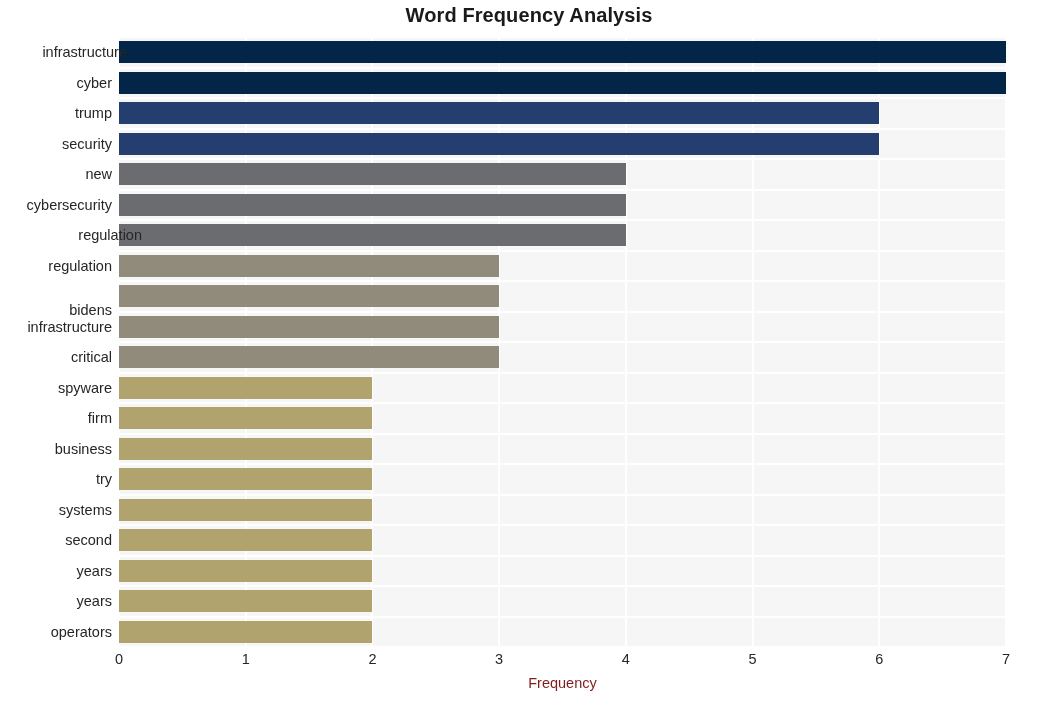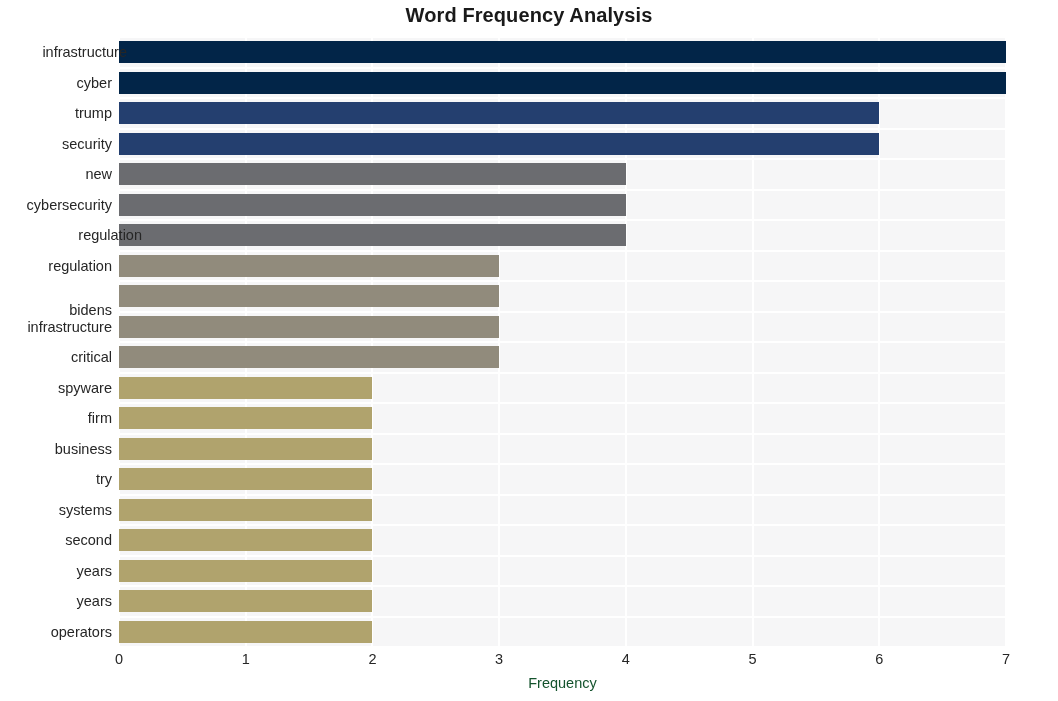--- a/index.html
+++ b/index.html
@@ -89,21 +89,21 @@
     color: #262626;
   }
 
   #xaxis-title {
     position: absolute;
     left: 119px;
     top: 675px;
     width: 887px;
     text-align: center;
     font-size: 14.5px;
-    color: #14532d;
+    color: #7f1d1d;
   }
 </style>
 </head>
 <body>
 
 <div id="figure">
 
   <div id="chart-title">Word Frequency Analysis</div>
 
   <div id="plot-area">

